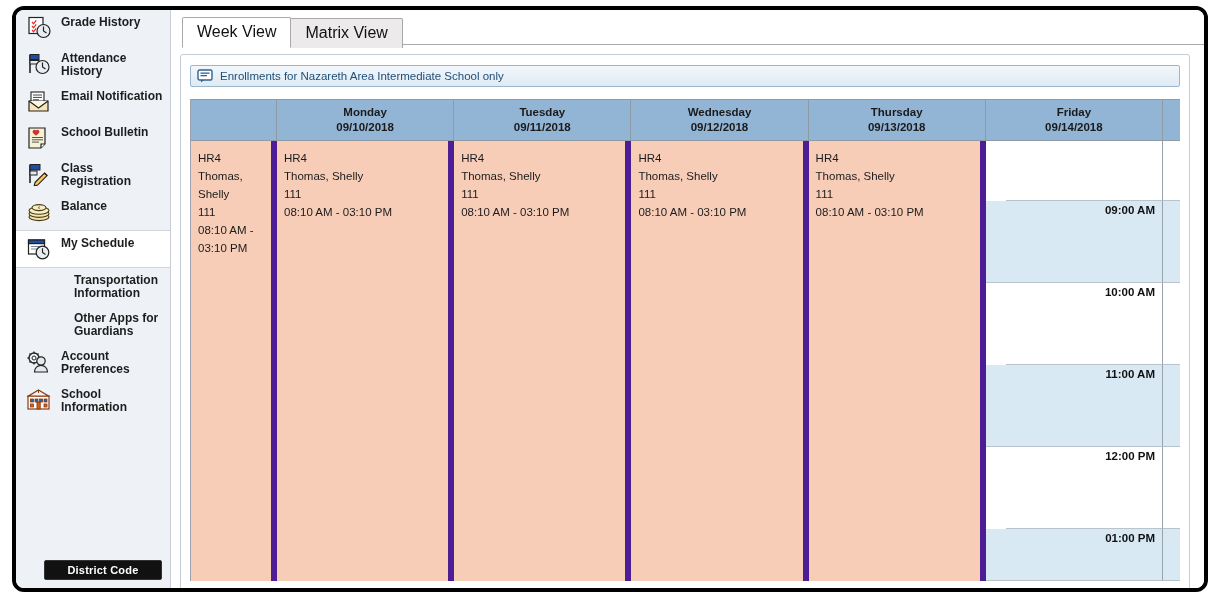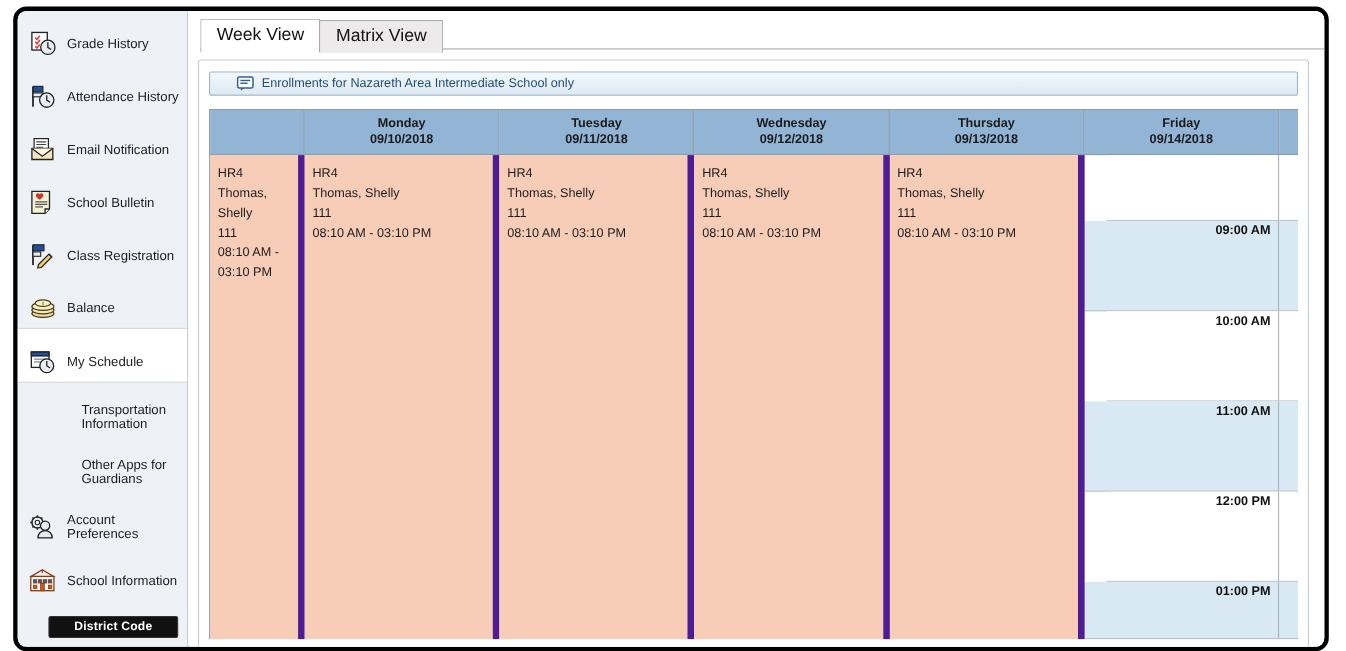--- a/index.html
+++ b/index.html
@@ -18,23 +18,24 @@
     box-sizing:border-box;background:#fff;overflow:hidden;
   }
 
   
   .sidebar{
     position:absolute;left:0;top:0;width:155px;height:100%;
     background:#eef2f7;border-right:1px solid #c9ced6;
     box-sizing:border-box;overflow:hidden;
   }
   .nav-item{
-    display:flex;align-items:center;gap:9px;
-    padding:18px 6px 6px 10px;min-height:34px;box-sizing:border-box;
+    display:flex;gap:9px;
+    padding:6px 6px 6px 10px;min-height:34px;box-sizing:border-box;
     cursor:default;
+    font-weight:bold;
   }
   .nav-item .lbl{
     font-size:12px;color:#1d1d1d;line-height:13px;
   }
   .nav-item.selected{
     background:#ffffff;
     border-top:1px solid #cfd6de;border-bottom:1px solid #cfd6de;
   }
   .nav-item.sub{padding-left:58px;}
   .nav-item.sub .lbl{line-height:13px;}
@@ -67,21 +68,21 @@
 
   .panel{
     position:absolute;left:8px;top:44px;right:14px;bottom:-6px;
     background:#fff;border:1px solid #c6ccd4;border-radius:3px;
     box-sizing:border-box;
   }
   .infobar{
     margin:10px 9px 0 9px;height:22px;
     background:linear-gradient(#f2f7fb,#dfeaf4);
     border:1px solid #9cb6cc;border-radius:2px;
-    display:flex;align-items:center;gap:7px;padding-left:24px;
+    display:flex;align-items:center;gap:7px;padding-left:6px;
     box-sizing:border-box;
   }
   .infobar .txt{font-size:11.5px;color:#1f4e79;}
 
   
   .cal{
     position:absolute;left:9px;top:44px;right:9px;bottom:0;
     overflow:hidden;
   }
   .calgrid{

